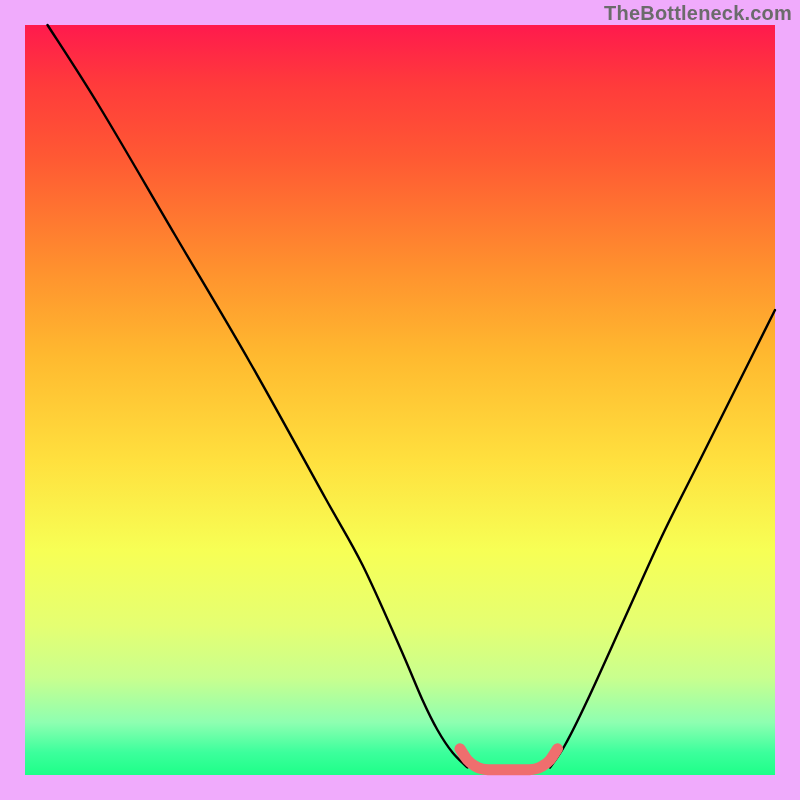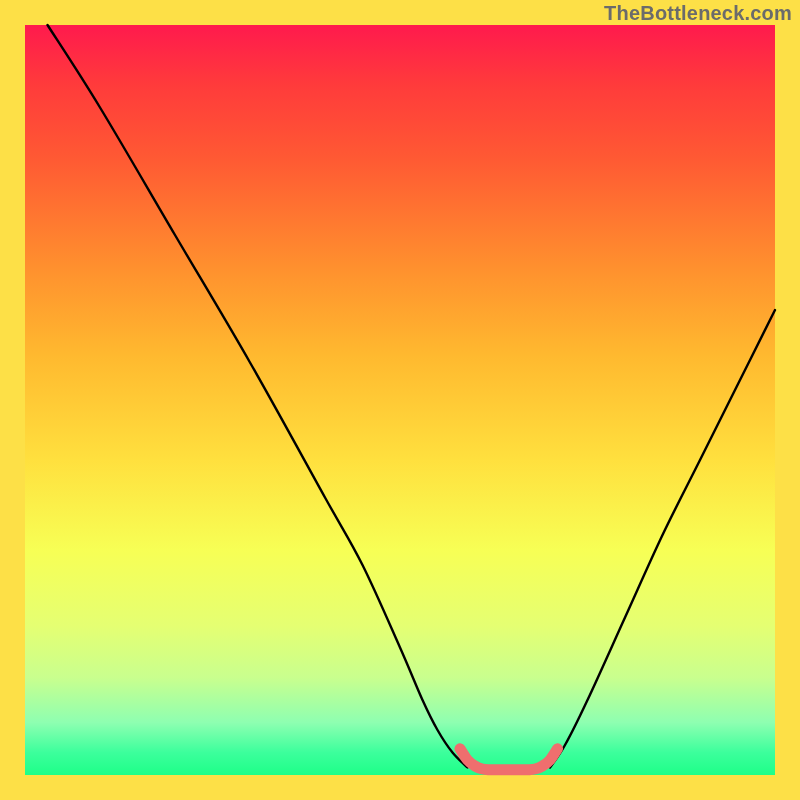--- a/index.html
+++ b/index.html
@@ -9,21 +9,21 @@
     height: 800px;
     background: #000;
     overflow: hidden;
   }
   .frame {
     position: absolute;
     left: 0;
     top: 0;
     width: 800px;
     height: 800px;
-    background: #fde047;
+    background: #f0abfc;
   }
   .plot {
     position: absolute;
     left: 25px;
     top: 25px;
     width: 750px;
     height: 750px;
     background: linear-gradient(to bottom,
       #ff1a4d 0%,
       #ff3b3b 8%,

